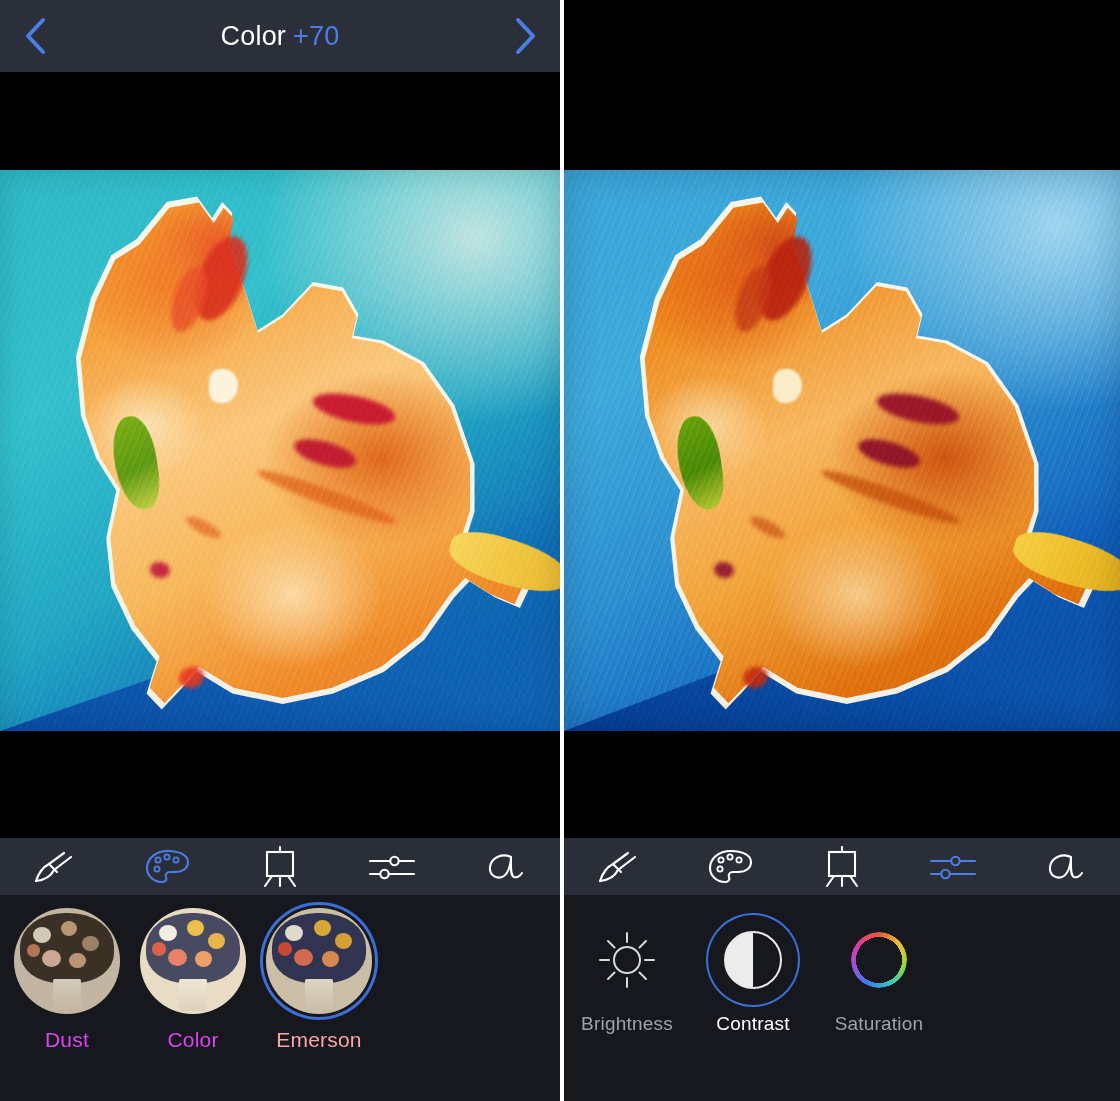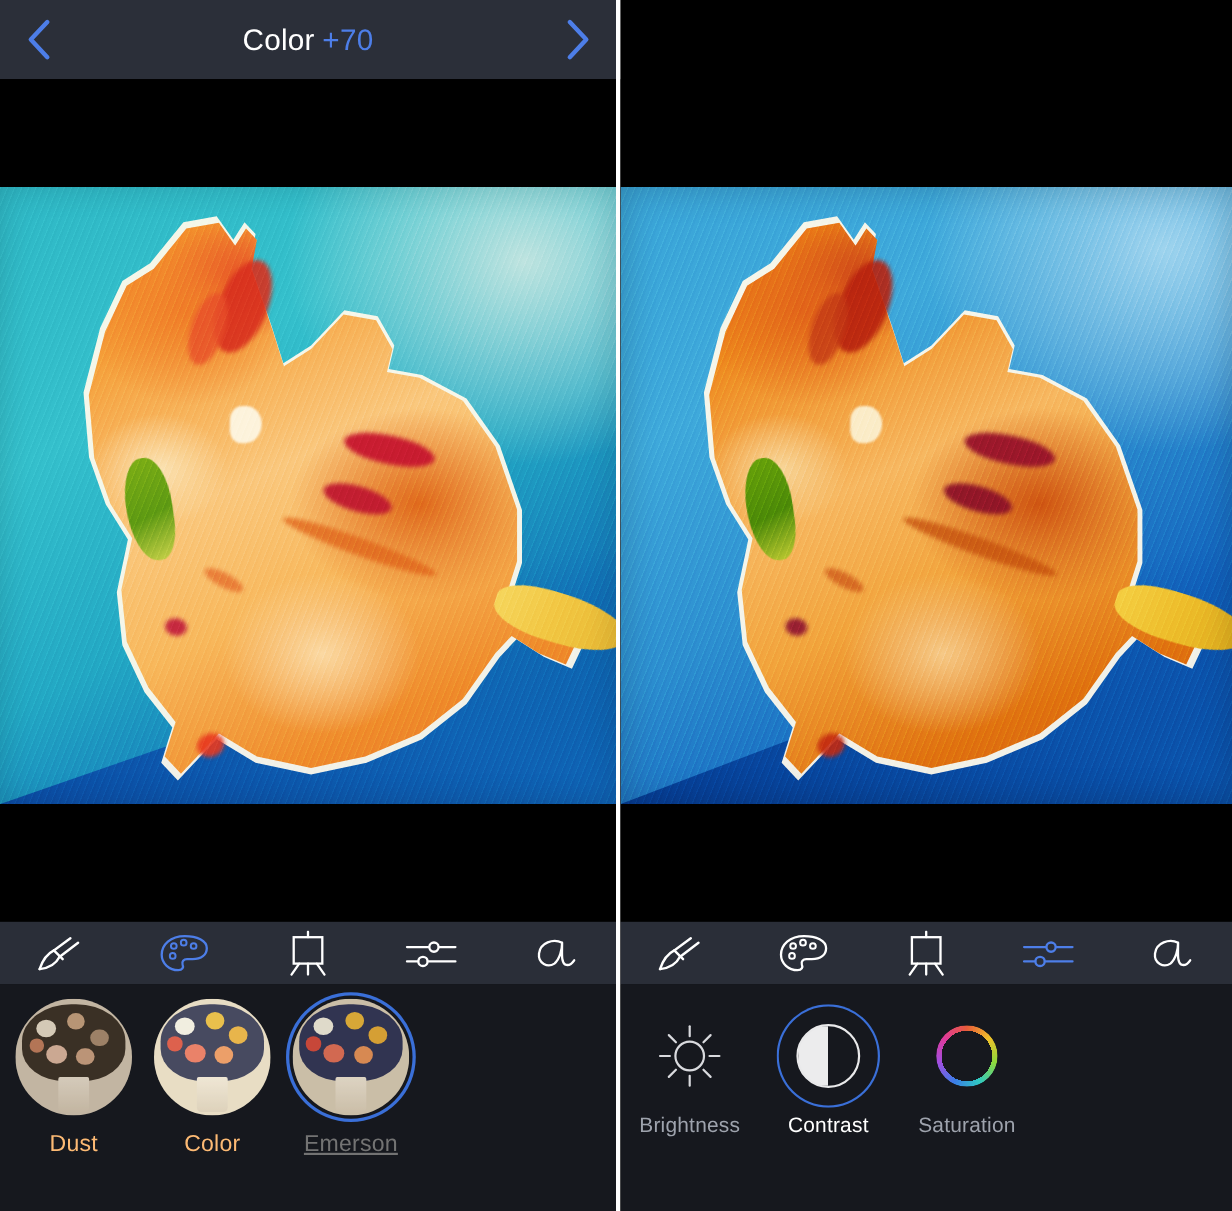--- a/index.html
+++ b/index.html
@@ -161,22 +161,22 @@
     position:absolute; left:37%; bottom:3%; width:26%; height:30%;
     background:linear-gradient(180deg,#efe7d8 0%, #d9cdb8 100%);
     border-radius:6% 6% 14% 14%;
   }
   .thumb .bouquet {
     position:absolute; left:6%; top:5%; width:88%; height:66%;
     background:#1c2240; border-radius:48% 48% 42% 42%;
   }
   .thumb .fl { position:absolute; border-radius:50%; }
   .thumb .overlay { position:absolute; inset:0; }
-  .lbl { margin-top:11px; font-size:21px; color:#fdba74; letter-spacing:.2px; white-space:nowrap; }
-  .lbl.sel { color:#737373;text-decoration:underline; }
+  .lbl { margin-top:11px; font-size:21px; color:#d946ef; letter-spacing:.2px; white-space:nowrap; }
+  .lbl.sel { color:#fca5a5; }
 
   .adjstrip { display:flex; align-items:flex-start; padding:18px 0 0 0; }
   .adjitem { width:126px; flex:0 0 126px; display:flex; flex-direction:column; align-items:center; cursor:pointer; }
   .adjicon { width:94px; height:94px; display:flex; align-items:center; justify-content:center; border-radius:50%; position:relative; }
   .adjicon.sel { box-shadow:inset 0 0 0 2px #3a6fd8; }
   .adjlbl { margin-top:6px; font-size:19px; color:#9ea3ad; letter-spacing:.2px; white-space:nowrap; }
   .adjlbl.sel { color:#ffffff; }
 
   .ringimg { width:56px; height:56px; border-radius:50%; }
   .ringsat { background:conic-gradient(from 0deg,#e85c3a,#efc02a,#8fd83a,#2fc9c2,#3a7de8,#a24ee0,#e03a9a,#e85c3a);

